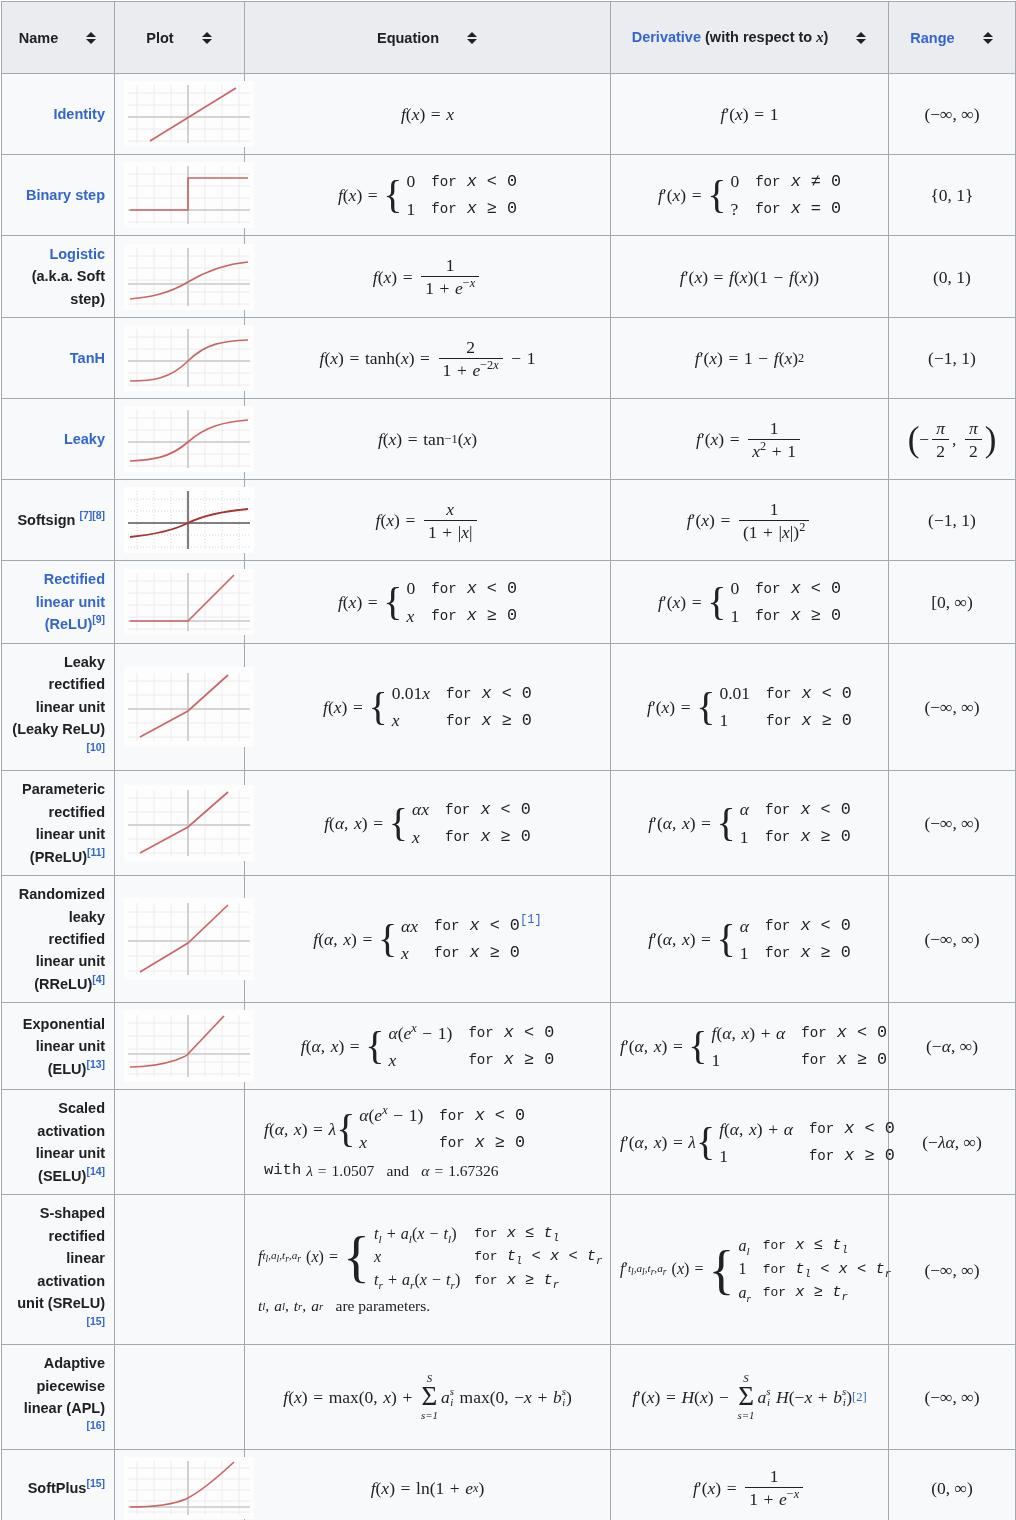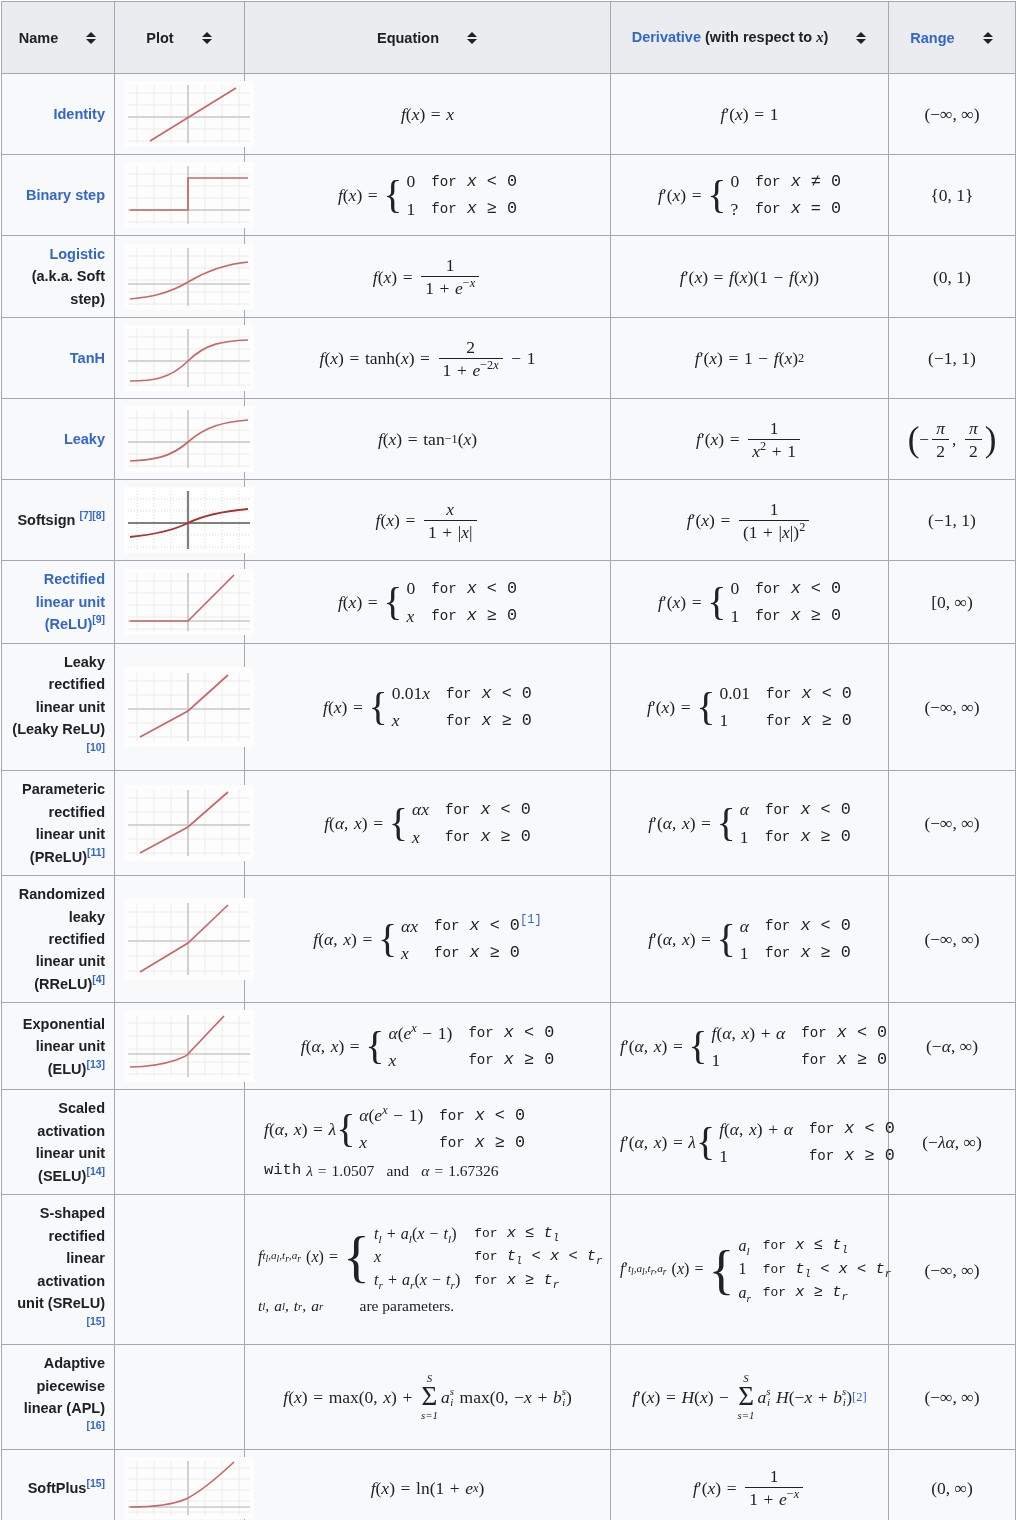--- a/index.html
+++ b/index.html
@@ -712,21 +712,21 @@
                 <div><span class="mi">t</span><span class="sub">l</span><span class="sp"></span>+<span class="sp"></span><span class="mi">a</span><span class="sub">l</span>(<span class="mi">x</span><span class="sp"></span>−<span class="sp"></span><span class="mi">t</span><span class="sub">l</span>)</div>
                 <div class="cond"><span class="mtxt">for</span> <span class="mi">x</span> ≤ <span class="mi">t</span><span class="sub">l</span></div>
                 <div><span class="mi">x</span></div>
                 <div class="cond"><span class="mtxt">for</span> <span class="mi">t</span><span class="sub">l</span> &lt; <span class="mi">x</span> &lt; <span class="mi">t</span><span class="sub">r</span></div>
                 <div><span class="mi">t</span><span class="sub">r</span><span class="sp"></span>+<span class="sp"></span><span class="mi">a</span><span class="sub">r</span>(<span class="mi">x</span><span class="sp"></span>−<span class="sp"></span><span class="mi">t</span><span class="sub">r</span>)</div>
                 <div class="cond"><span class="mtxt">for</span> <span class="mi">x</span> ≥ <span class="mi">t</span><span class="sub">r</span></div>
               </span>
             </span>
           </span>
           <span class="m" style="font-size:15.5px;">
-            <span class="mi">t</span><span class="sub">l</span>,<span class="sp"></span><span class="mi">a</span><span class="sub">l</span>,<span class="sp"></span><span class="mi">t</span><span class="sub">r</span>,<span class="sp"></span><span class="mi">a</span><span class="sub">r</span><span class="spw"></span><span class="mtxt" style="font-size:1em;margin-left:24px;">are parameters.</span>
+            <span class="mi">t</span><span class="sub">l</span>,<span class="sp"></span><span class="mi">a</span><span class="sub">l</span>,<span class="sp"></span><span class="mi">t</span><span class="sub">r</span>,<span class="sp"></span><span class="mi">a</span><span class="sub">r</span><span class="spw"></span><span class="mtxt" style="font-size:1em;">are parameters.</span>
           </span>
         </div>
       </td>
       <td class="der-cell">
         <span class="m" style="font-size:16px;">
           <span class="mi">f</span>′<span class="sub"><span class="mi">t</span><span class="sub" style="font-size:0.85em;">l</span>,<span class="mi">a</span><span class="sub" style="font-size:0.85em;">l</span>,<span class="mi">t</span><span class="sub" style="font-size:0.85em;">r</span>,<span class="mi">a</span><span class="sub" style="font-size:0.85em;">r</span></span><span class="sp"></span>(<span class="mi">x</span>)<span class="sp"></span>=<span class="sp"></span>
           <span class="piece">
                 <span class="bigbrace" style="font-size:54px;">{</span>
             <span class="cases" style="row-gap:5px;column-gap:12px;">
               <div><span class="mi">a</span><span class="sub">l</span></div>

